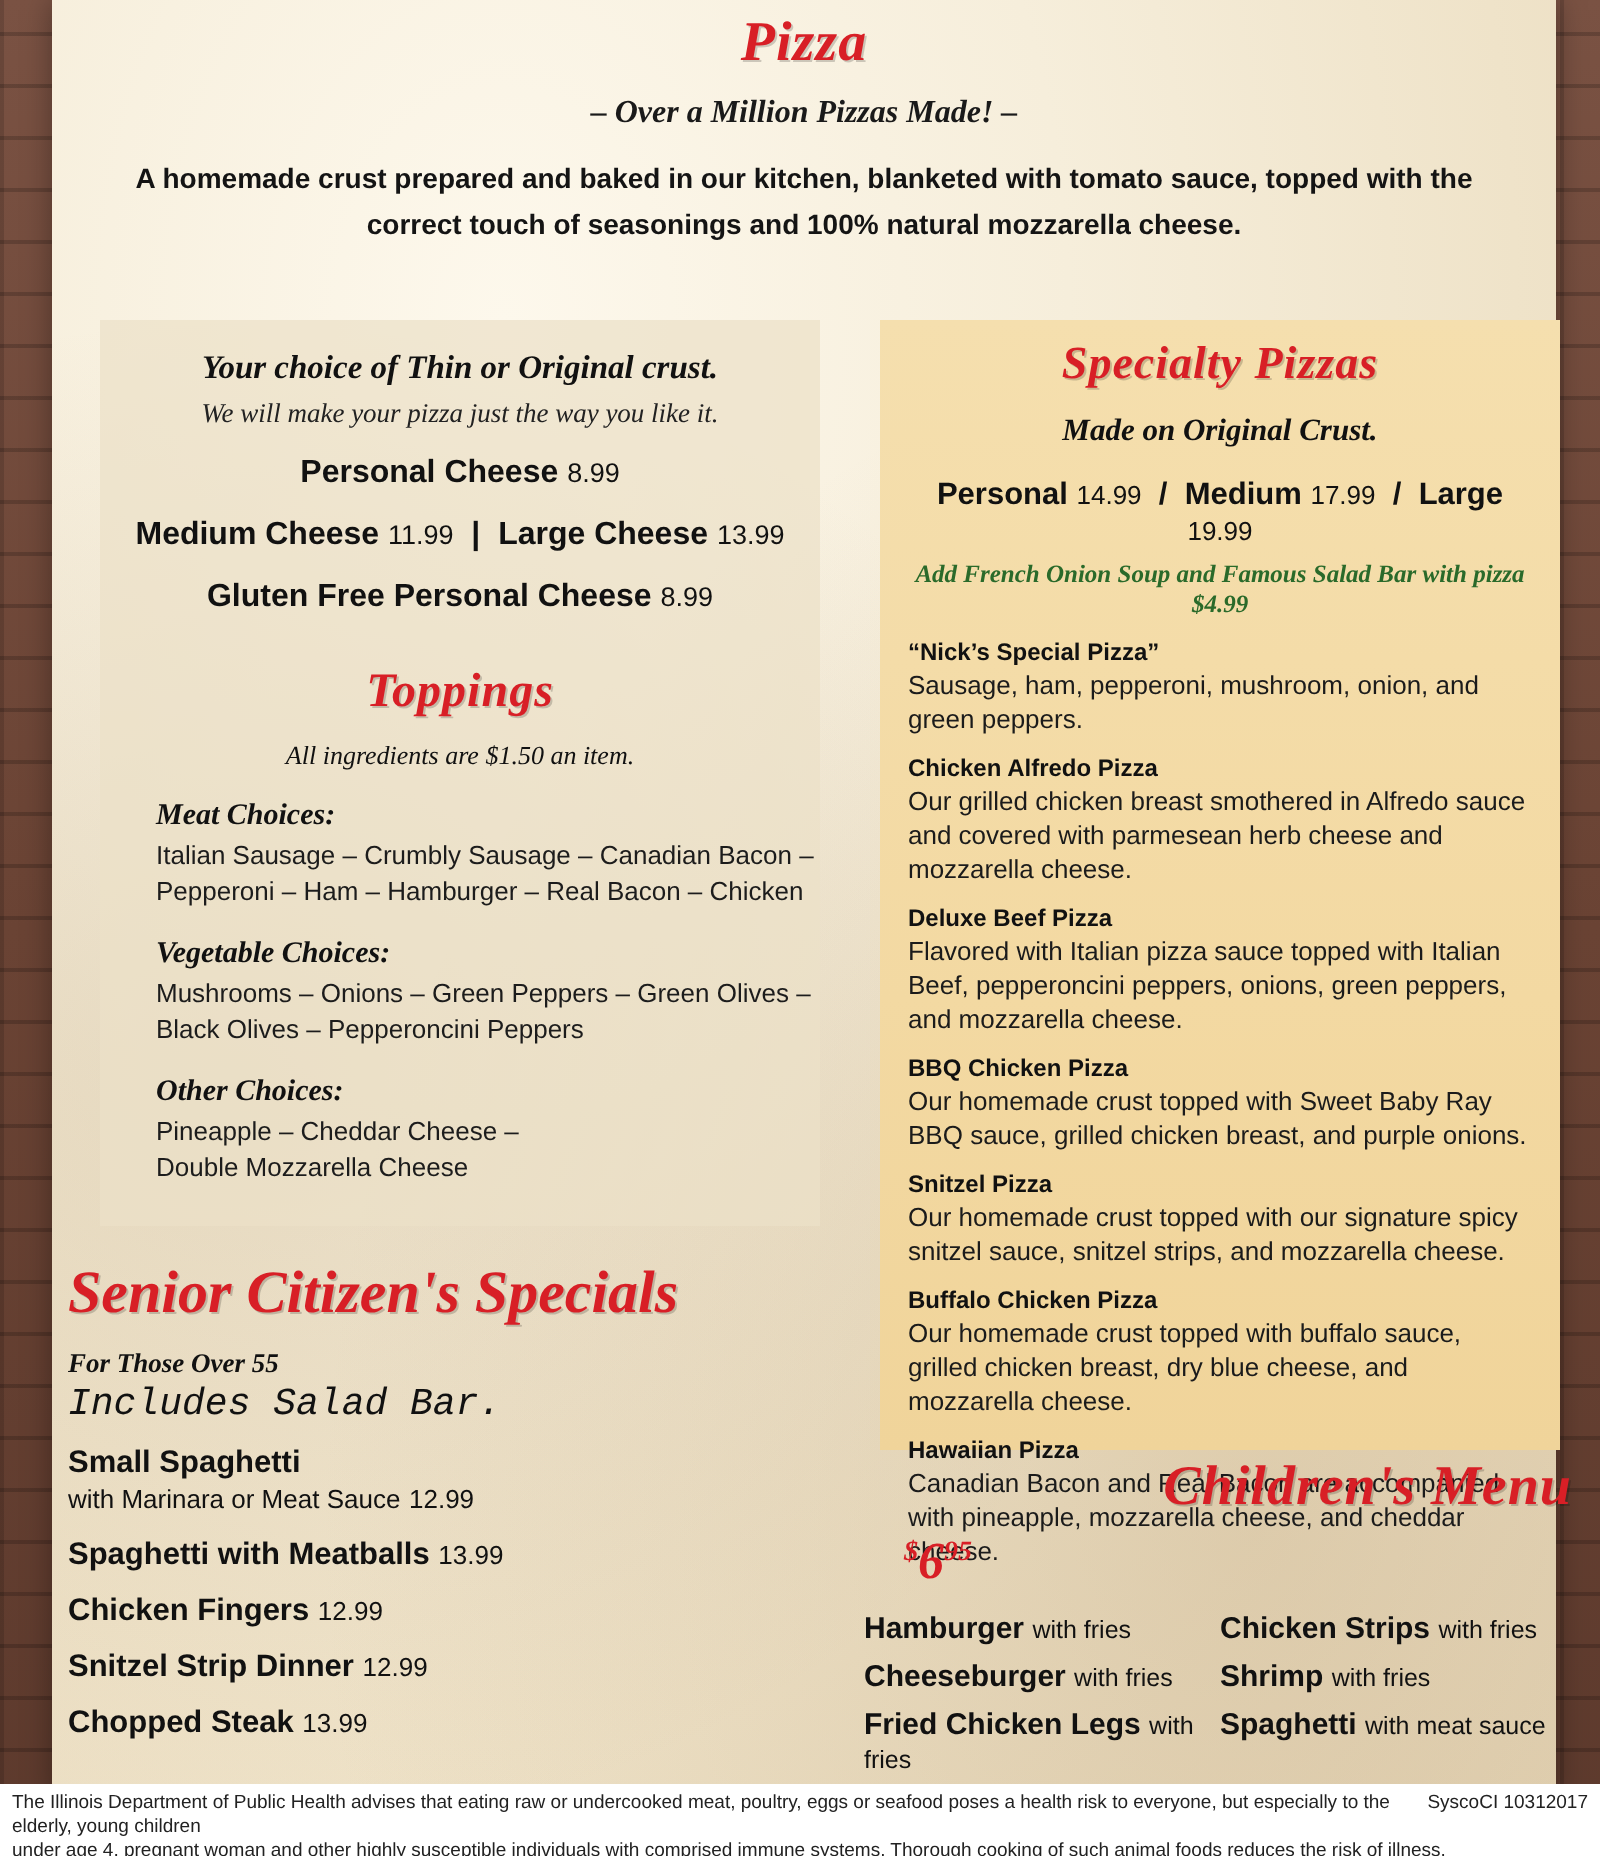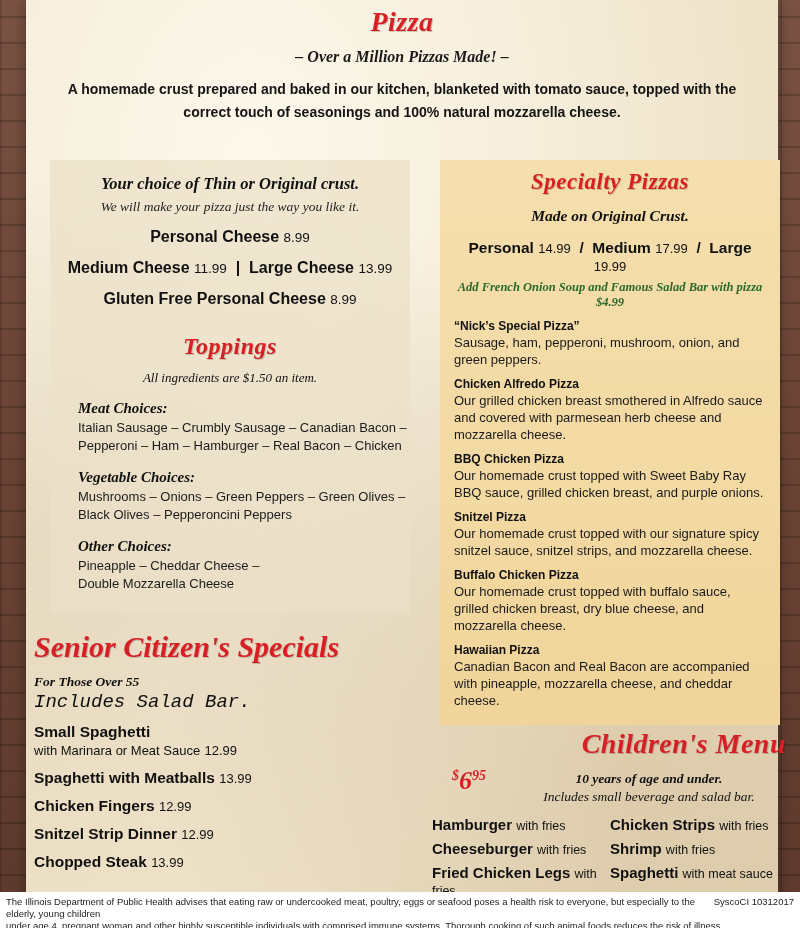--- a/index.html
+++ b/index.html
@@ -286,20 +286,24 @@
 
     <div class="pz">
       <h3>“Nick’s Special Pizza”</h3>
       <p>Sausage, ham, pepperoni, mushroom, onion, and green peppers.</p>
     </div>
     <div class="pz">
       <h3>Chicken Alfredo Pizza</h3>
       <p>Our grilled chicken breast smothered in Alfredo sauce and covered with parmesean herb cheese and mozzarella cheese.</p>
     </div>
     <div class="pz">
+      <h3>Deluxe Beef Pizza</h3>
+      <p>Flavored with Italian pizza sauce topped with Italian Beef, pepperoncini peppers, onions, green peppers, and mozzarella cheese.</p>
+    </div>
+    <div class="pz">
       <h3>BBQ Chicken Pizza</h3>
       <p>Our homemade crust topped with Sweet Baby Ray BBQ sauce, grilled chicken breast, and purple onions.</p>
     </div>
     <div class="pz">
       <h3>Snitzel Pizza</h3>
       <p>Our homemade crust topped with our signature spicy snitzel sauce, snitzel strips, and mozzarella cheese.</p>
     </div>
     <div class="pz">
       <h3>Buffalo Chicken Pizza</h3>
       <p>Our homemade crust topped with buffalo sauce, grilled chicken breast, dry blue cheese, and mozzarella cheese.</p>
@@ -309,24 +313,20 @@
       <p>Canadian Bacon and Real Bacon are accompanied with pineapple, mozzarella cheese, and cheddar cheese.</p>
     </div>
   </div>
 
   <div class="kids">
     <div class="script k-title">Children's Menu</div>
 
     <div class="k-row">
       <div class="k-price">
         <span class="dollar">$</span><span class="big">6</span><span class="cents">95</span>
-      </div>
-      <div class="k-note">
-        <div>10 years of age and under.</div>
-        <div class="light">Includes small beverage and salad bar.</div>
       </div>
     </div>
 
     <div class="k-grid">
       <div class="ki">
         <span>Hamburger</span>
         <span class="w">with fries</span>
       </div>
       <div class="ki col2">
         <span>Chicken Strips</span>

